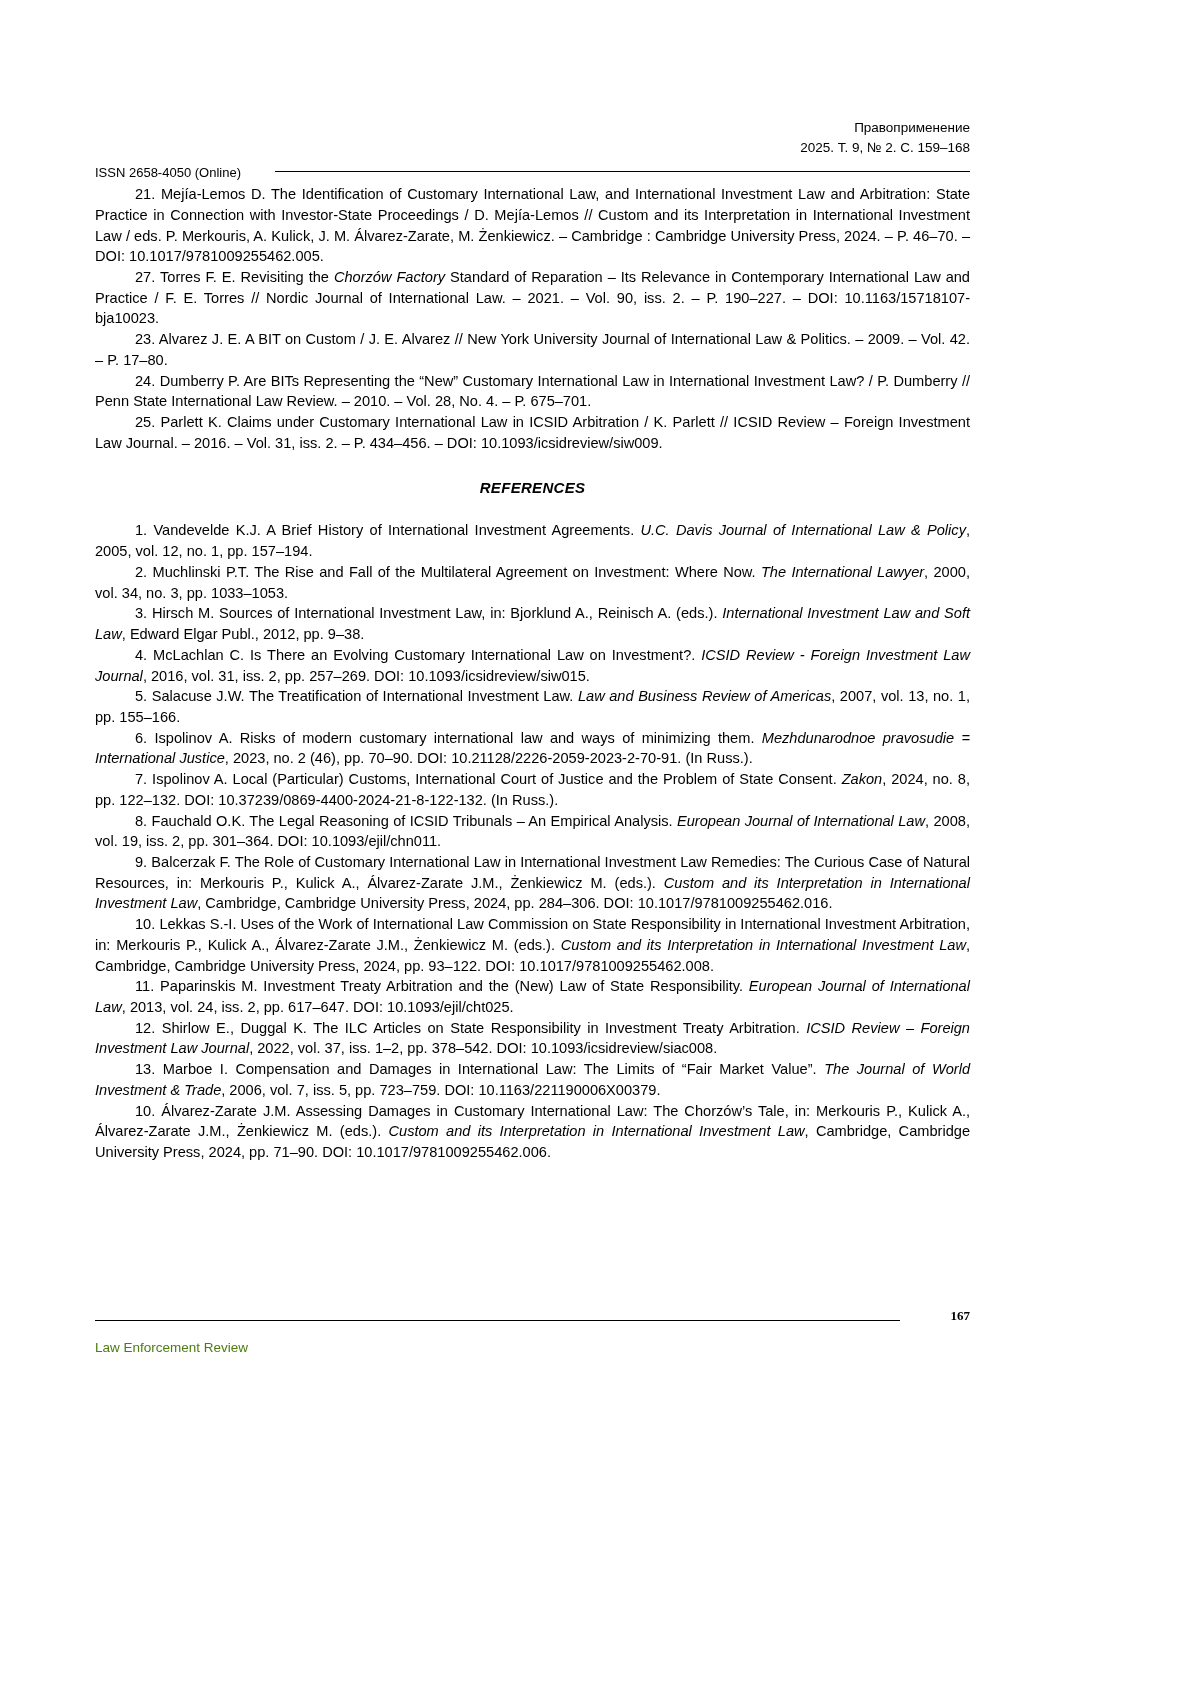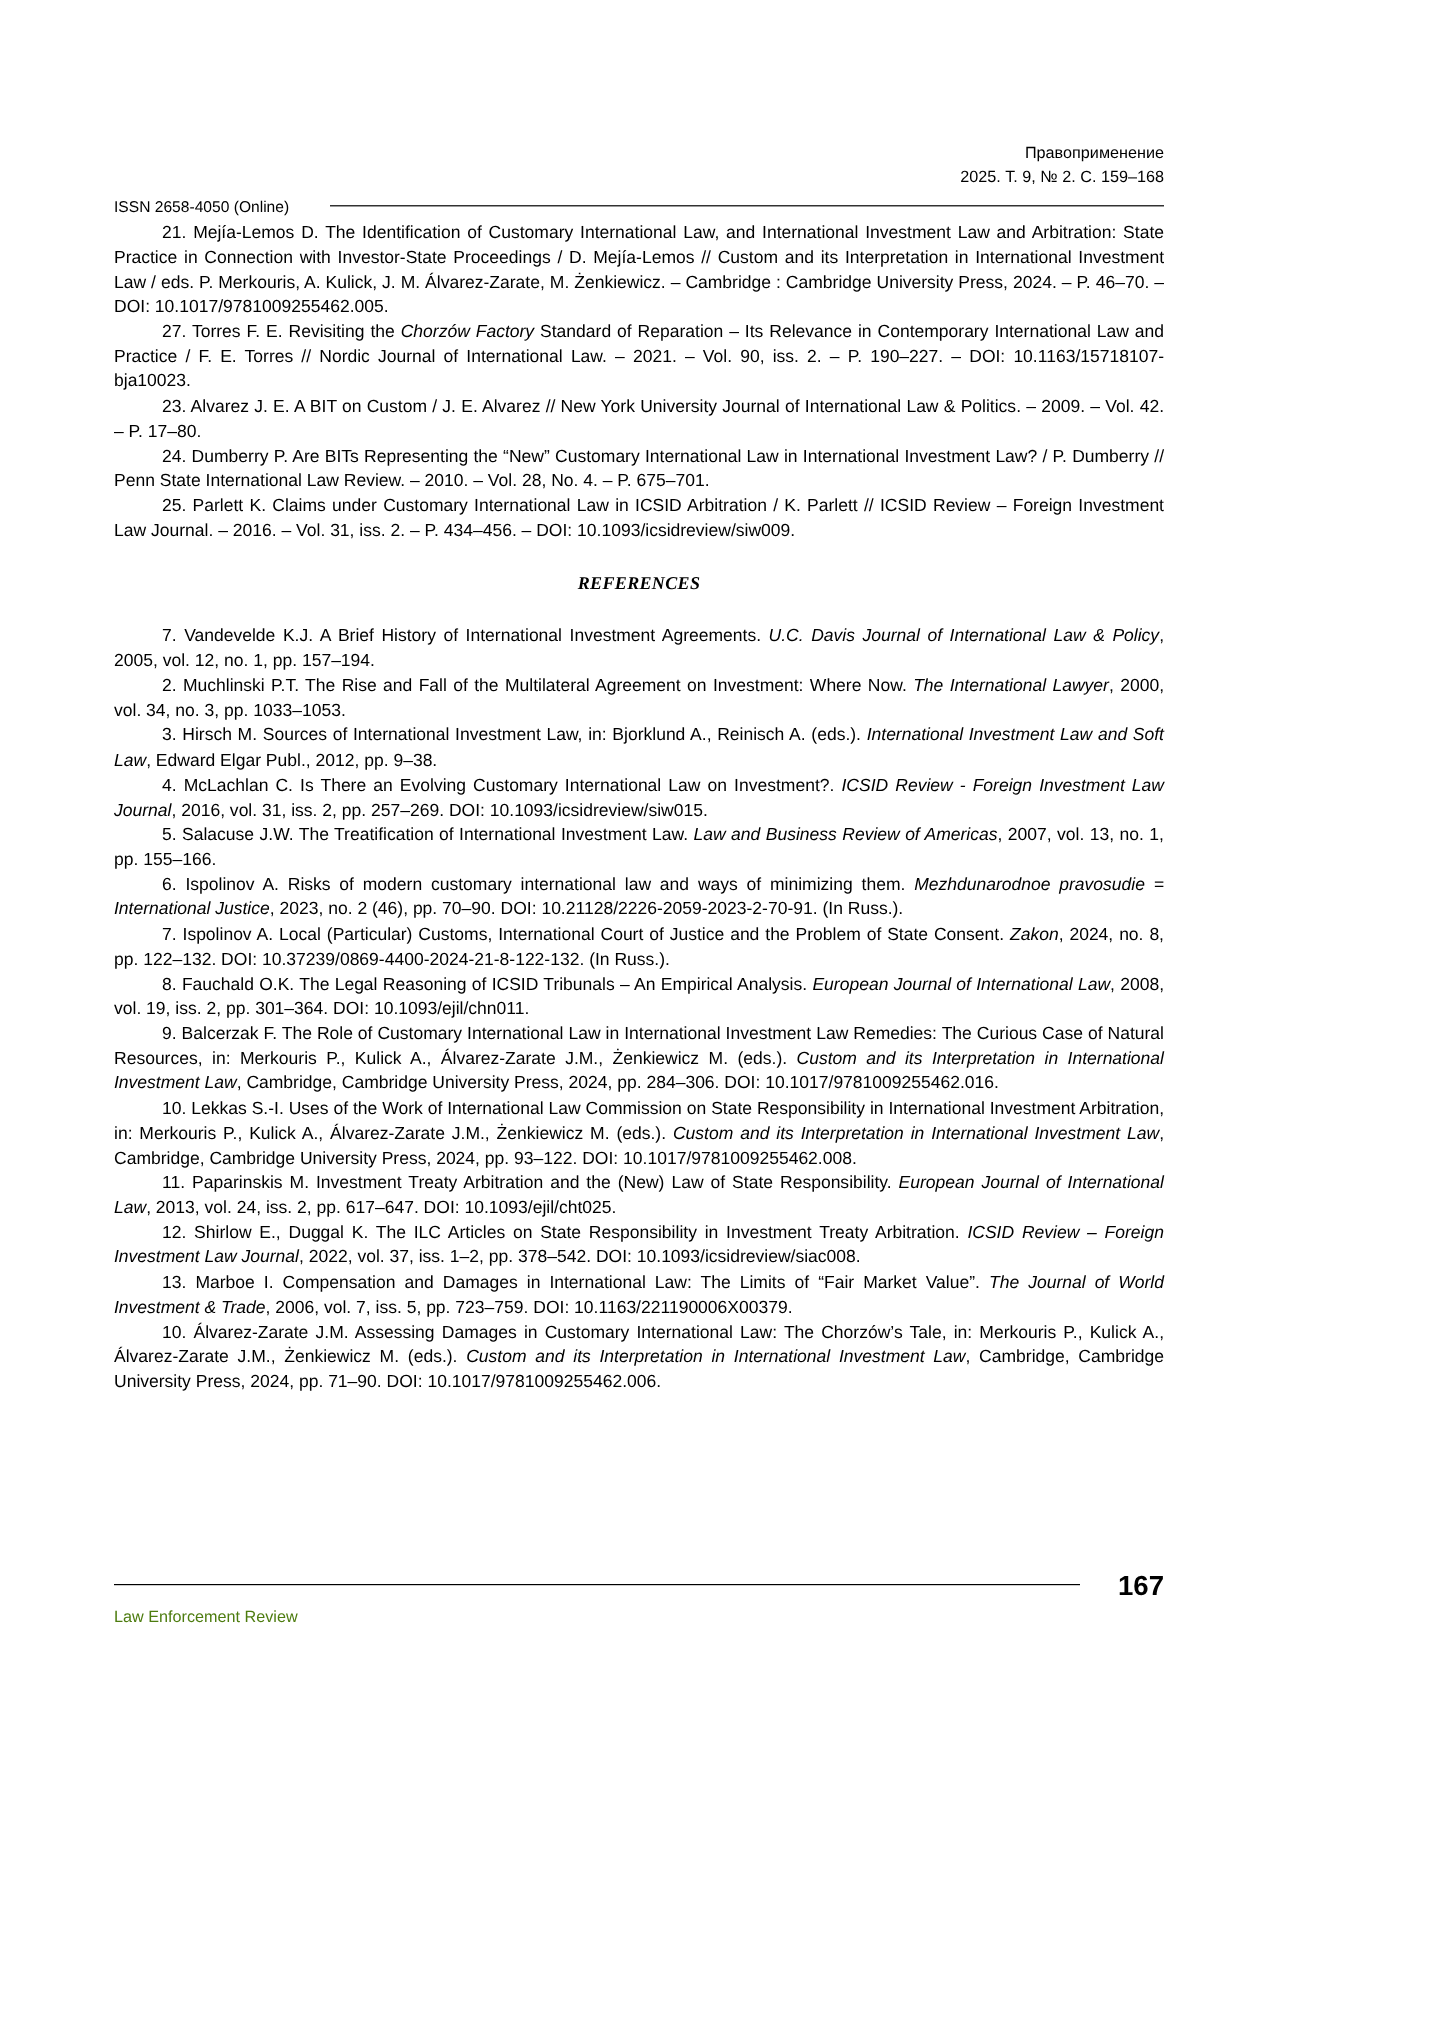--- a/index.html
+++ b/index.html
@@ -67,21 +67,20 @@
     text-indent: 40px;
     text-align: justify;
   }
   .section-title {
     text-align: center;
     font-style: italic;
     font-weight: bold;
     font-size: 15px;
     margin: 26px 0 24px 0;
     letter-spacing: 0.3px;
-    font-family: Liberation Serif, serif;
   }
   em.it {
     font-style: italic;
   }
   
   .footer {
     position: absolute;
     left: 95px;
     bottom: 88px;
     width: 875px;
@@ -94,22 +93,23 @@
     position: absolute;
     left: 0;
     right: 70px;
     top: 12px;
     border-top: 1.6px solid #000;
   }
   .pagenum {
     position: absolute;
     right: 0;
     top: 0;
-    font-size: 23px;
+    font-size: 13px;
     font-weight: bold;
+    font-family: Liberation Serif, serif;
   }
   .footer-text {
     margin-top: 6px;
     font-size: 13.5px;
     line-height: 1.5;
     color: #4d7c0f;
   }
 </style>
 </head>
 <body>
@@ -142,21 +142,21 @@
       </p>
       <p>
         <span>25. Parlett K. Claims under Customary International Law in ICSID Arbitration / K. Parlett // ICSID Review – Foreign Investment Law Journal. – 2016. – Vol. 31, iss. 2. – P. 434–456. – DOI: 10.1093/icsidreview/siw009.</span>
       </p>
     </div>
 
     <div class="section-title">REFERENCES</div>
 
     <div class="refs">
       <p>
-        <span>7. Vandevelde K.J. A Brief History of International Investment Agreements. </span><em class="it">U.C. Davis Journal of International Law &amp; Policy</em><span>, 2005, vol. 12, no. 1, pp. 157–194.</span>
+        <span>1. Vandevelde K.J. A Brief History of International Investment Agreements. </span><em class="it">U.C. Davis Journal of International Law &amp; Policy</em><span>, 2005, vol. 12, no. 1, pp. 157–194.</span>
       </p>
       <p>
         <span>2. Muchlinski P.T. The Rise and Fall of the Multilateral Agreement on Investment: Where Now. </span><em class="it">The International Lawyer</em><span>, 2000, vol. 34, no. 3, pp. 1033–1053.</span>
       </p>
       <p>
         <span>3. Hirsch M. Sources of International Investment Law, in: Bjorklund A., Reinisch A. (eds.). </span><em class="it">International Investment Law and Soft Law</em><span>, Edward Elgar Publ., 2012, pp. 9–38.</span>
       </p>
       <p>
         <span>4. McLachlan C. Is There an Evolving Customary International Law on Investment?. </span><em class="it">ICSID Review - Foreign Investment Law Journal</em><span>, 2016, vol. 31, iss. 2, pp. 257–269. DOI: 10.1093/icsidreview/siw015.</span>
       </p>

